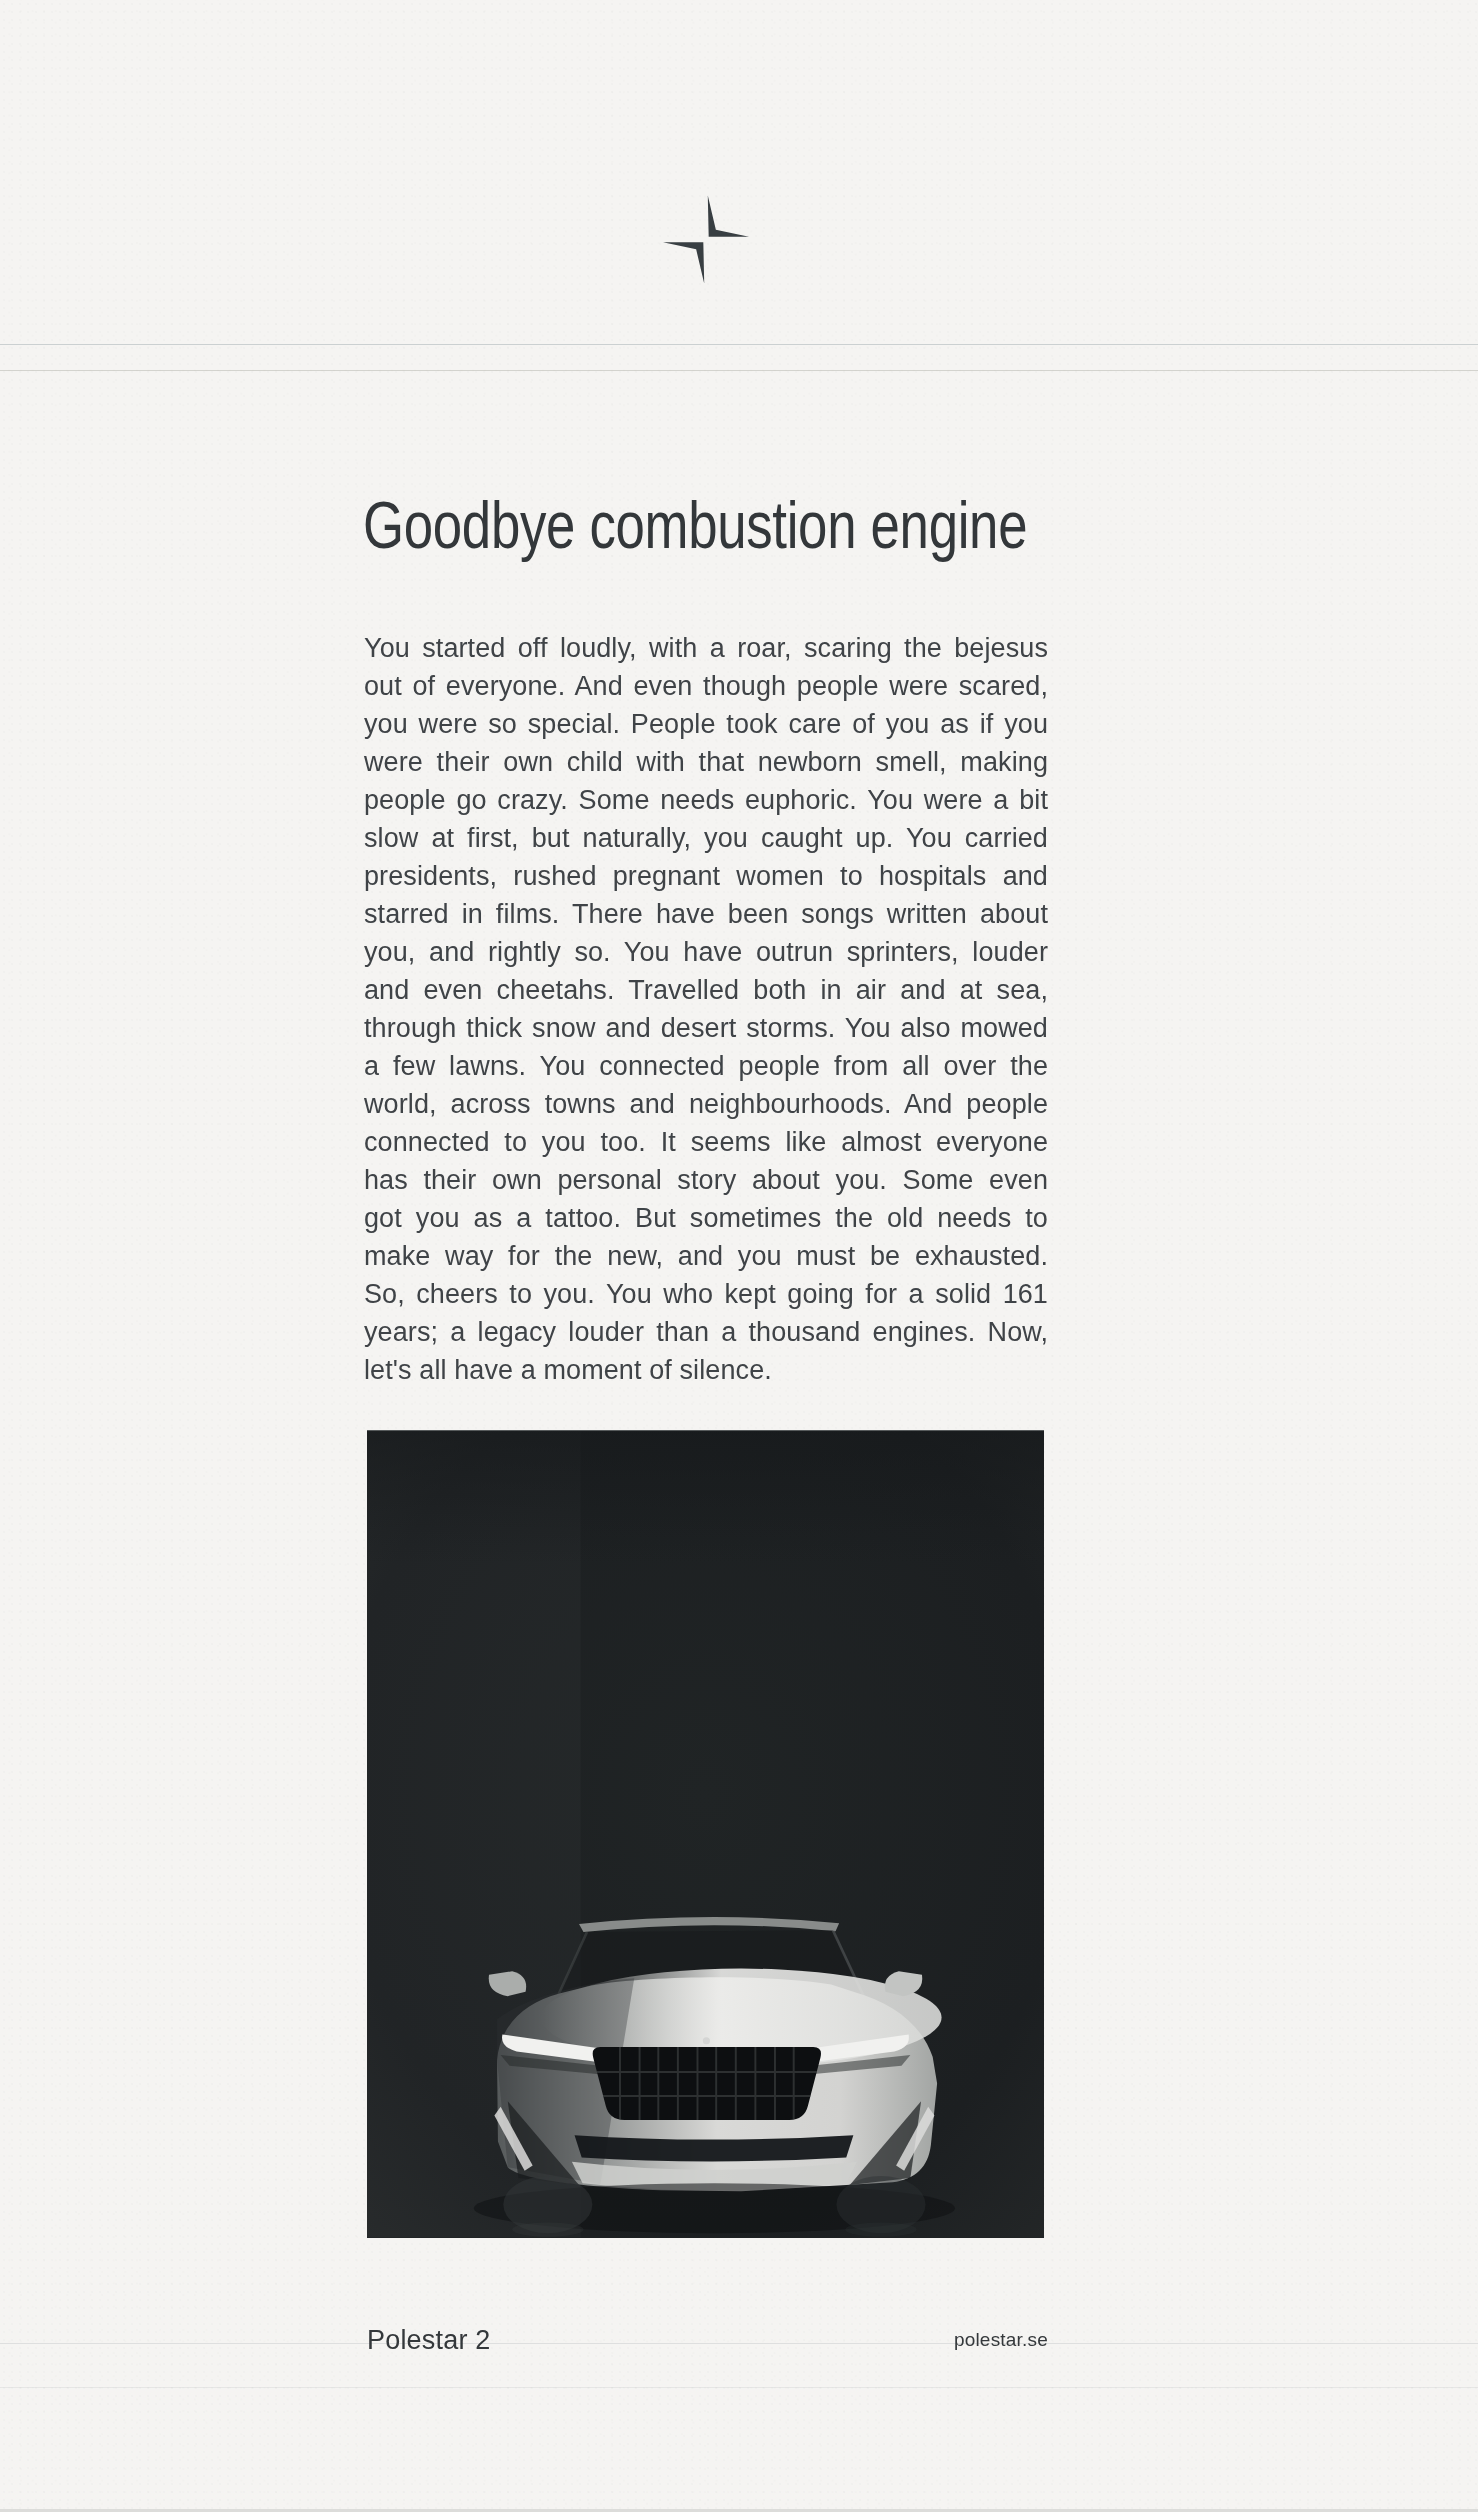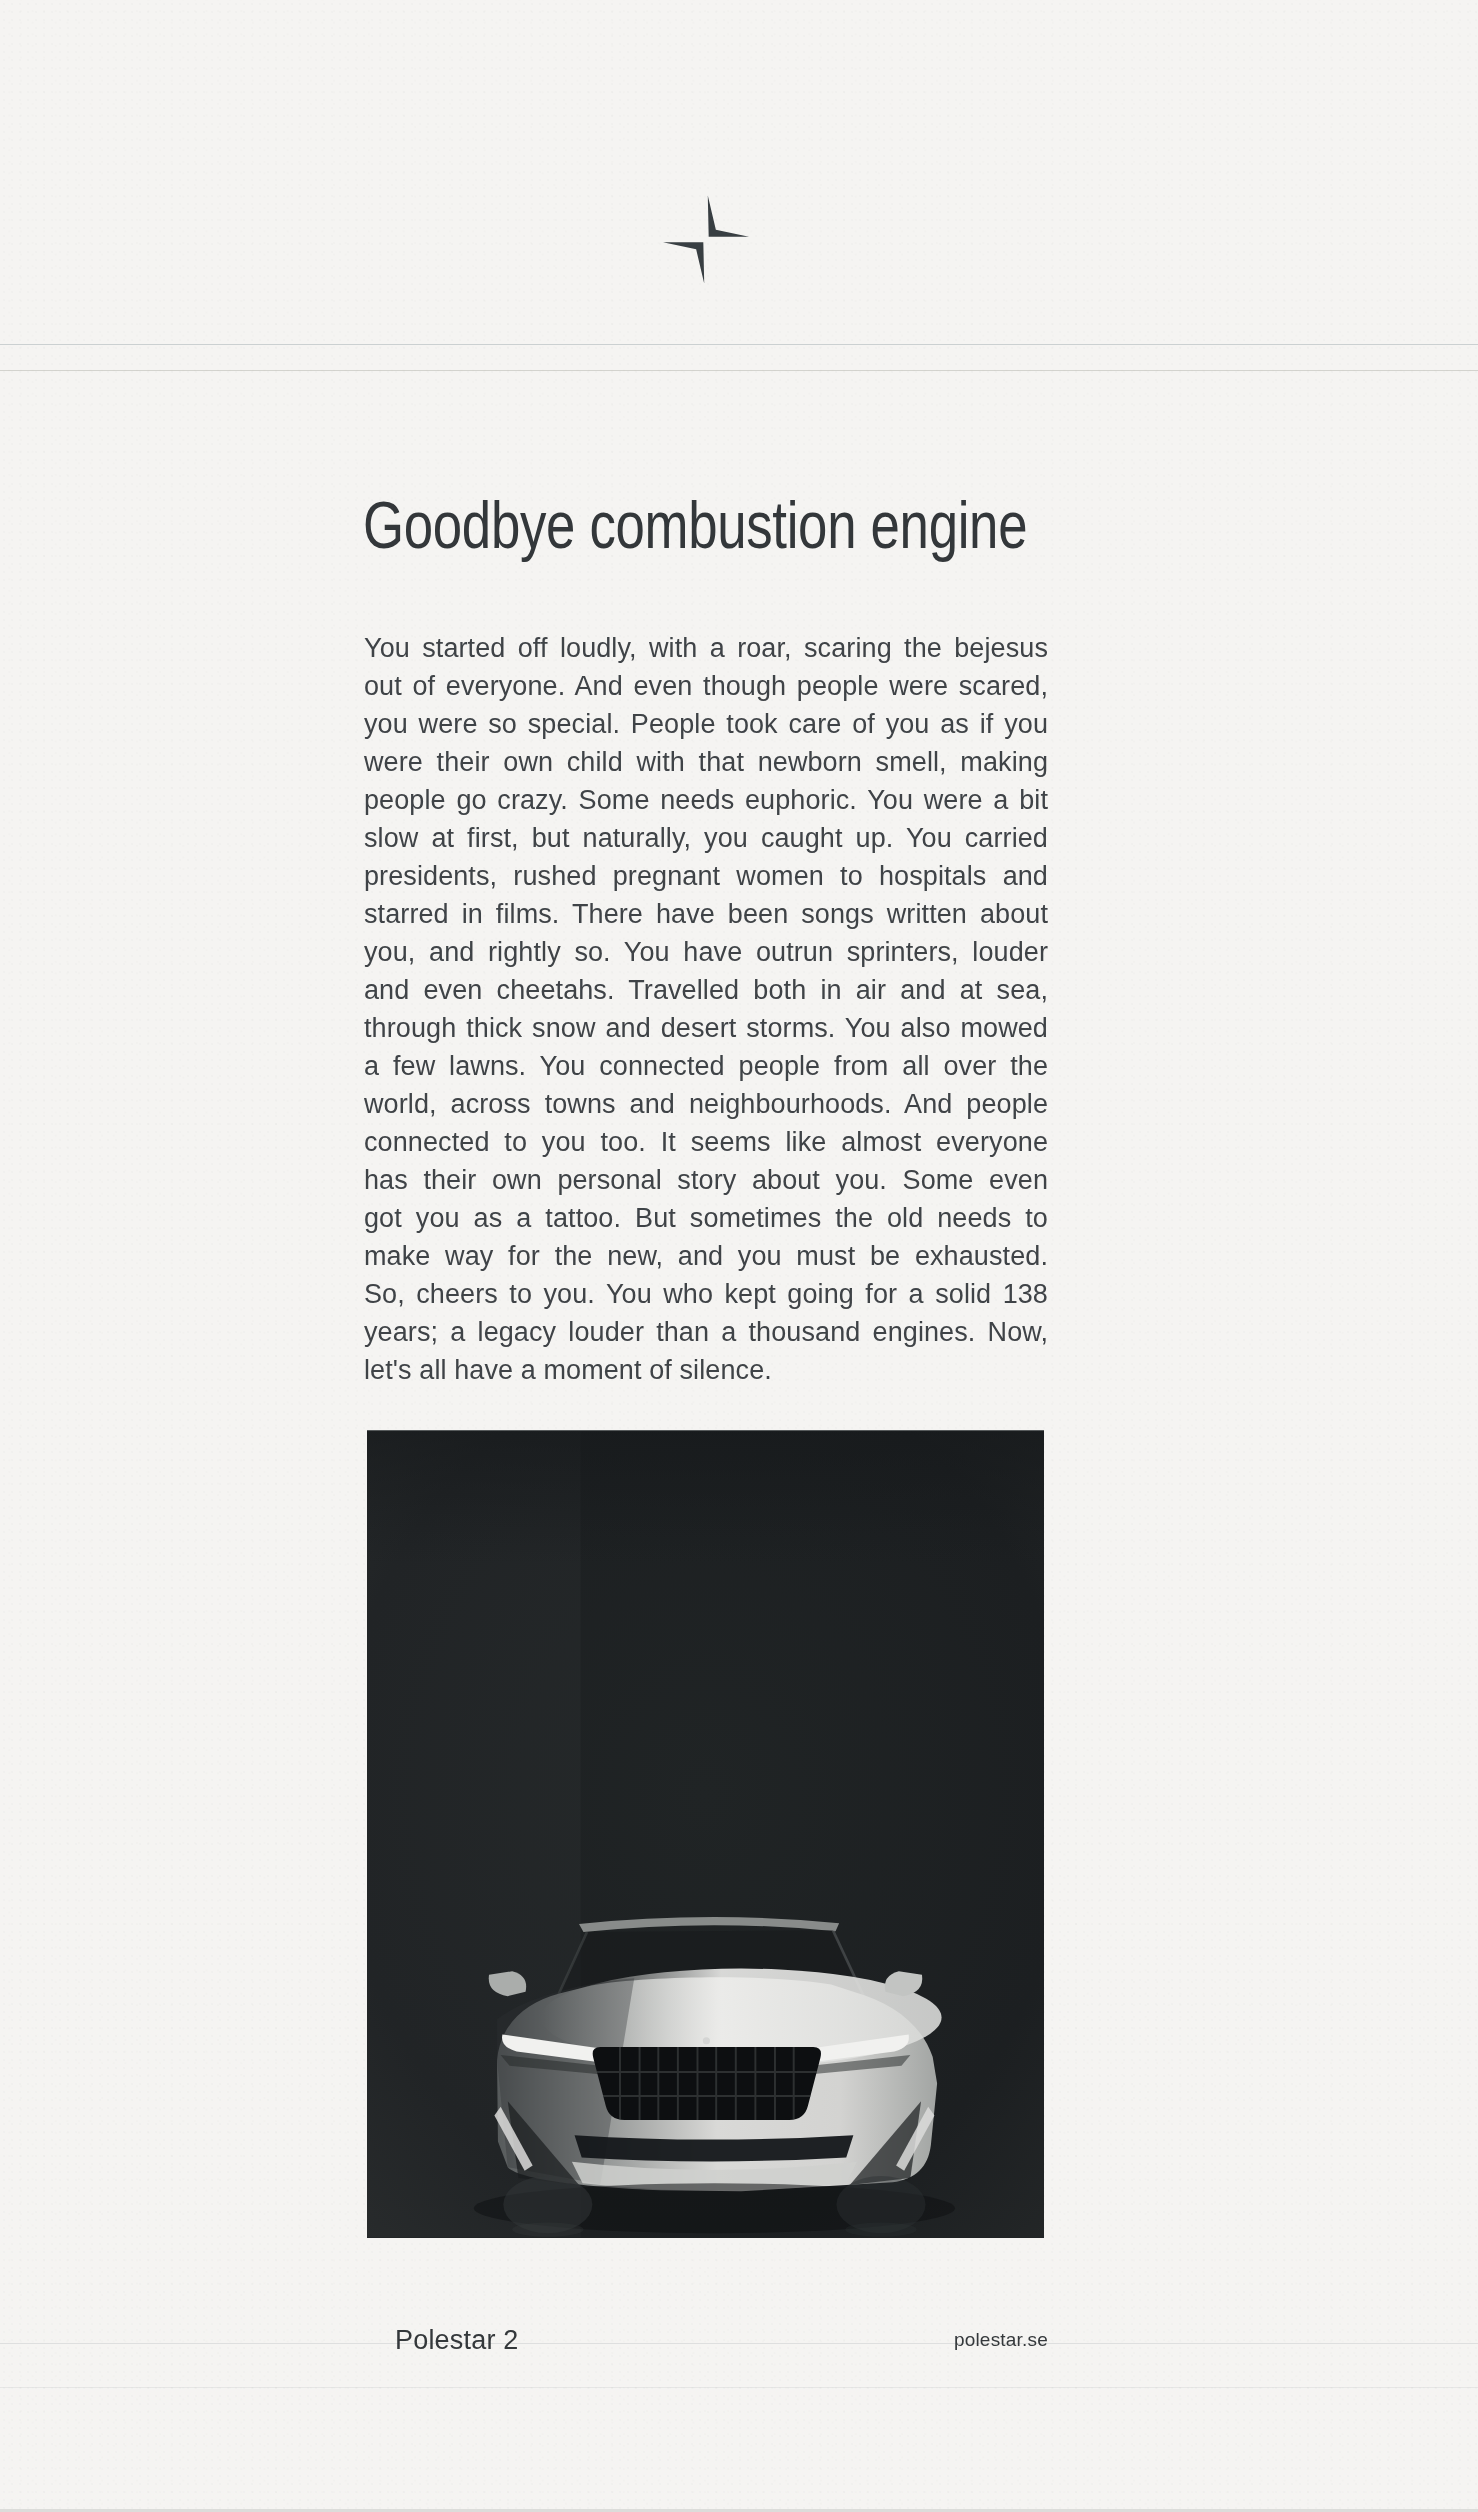--- a/index.html
+++ b/index.html
@@ -48,21 +48,21 @@
 
   .photo{
     position:absolute;left:367px;top:1430px;width:677px;height:807px;
     background:#1d2022;
     border-top:0.9px solid rgba(160,164,164,0.45);
   }
   .photo svg{display:block;width:677px;height:807px;}
 
   .footer-model{
     position:absolute;left:367px;top:2324px;
-    font-size:27px;line-height:32px;color:#34383b;letter-spacing:0.2px;margin-left:28px;
+    font-size:27px;line-height:32px;color:#34383b;letter-spacing:0.2px;
   }
   .footer-site{
     position:absolute;right:430px;top:2324px;
     font-size:19px;line-height:32px;color:#34383b;letter-spacing:0.2px;
   }
 </style>
 </head>
 <body>
 
 <div class="page">
@@ -88,21 +88,21 @@
       <div class="body-line">starred in films. There have been songs written about</div>
       <div class="body-line">you, and rightly so. You have outrun sprinters, louder</div>
       <div class="body-line">and even cheetahs. Travelled both in air and at sea,</div>
       <div class="body-line">through thick snow and desert storms. You also mowed</div>
       <div class="body-line">a few lawns. You connected people from all over the</div>
       <div class="body-line">world, across towns and neighbourhoods. And people</div>
       <div class="body-line">connected to you too. It seems like almost everyone</div>
       <div class="body-line">has their own personal story about you. Some even</div>
       <div class="body-line">got you as a tattoo. But sometimes the old needs to</div>
       <div class="body-line">make way for the new, and you must be exhausted.</div>
-      <div class="body-line">So, cheers to you. You who kept going for a solid 138</div>
+      <div class="body-line">So, cheers to you. You who kept going for a solid 161</div>
       <div class="body-line">years; a legacy louder than a thousand engines. Now,</div>
       <div class="body-line last">let's all have a moment of silence.</div>
     </div>
 
   <div class="photo">
     <svg viewBox="0 0 760 905">
       <defs>
         <radialGradient id="vig" cx="50%" cy="45%" r="75%">
           <stop offset="0%" stop-color="#202425"></stop>
           <stop offset="72%" stop-color="#1c1f21"></stop>

